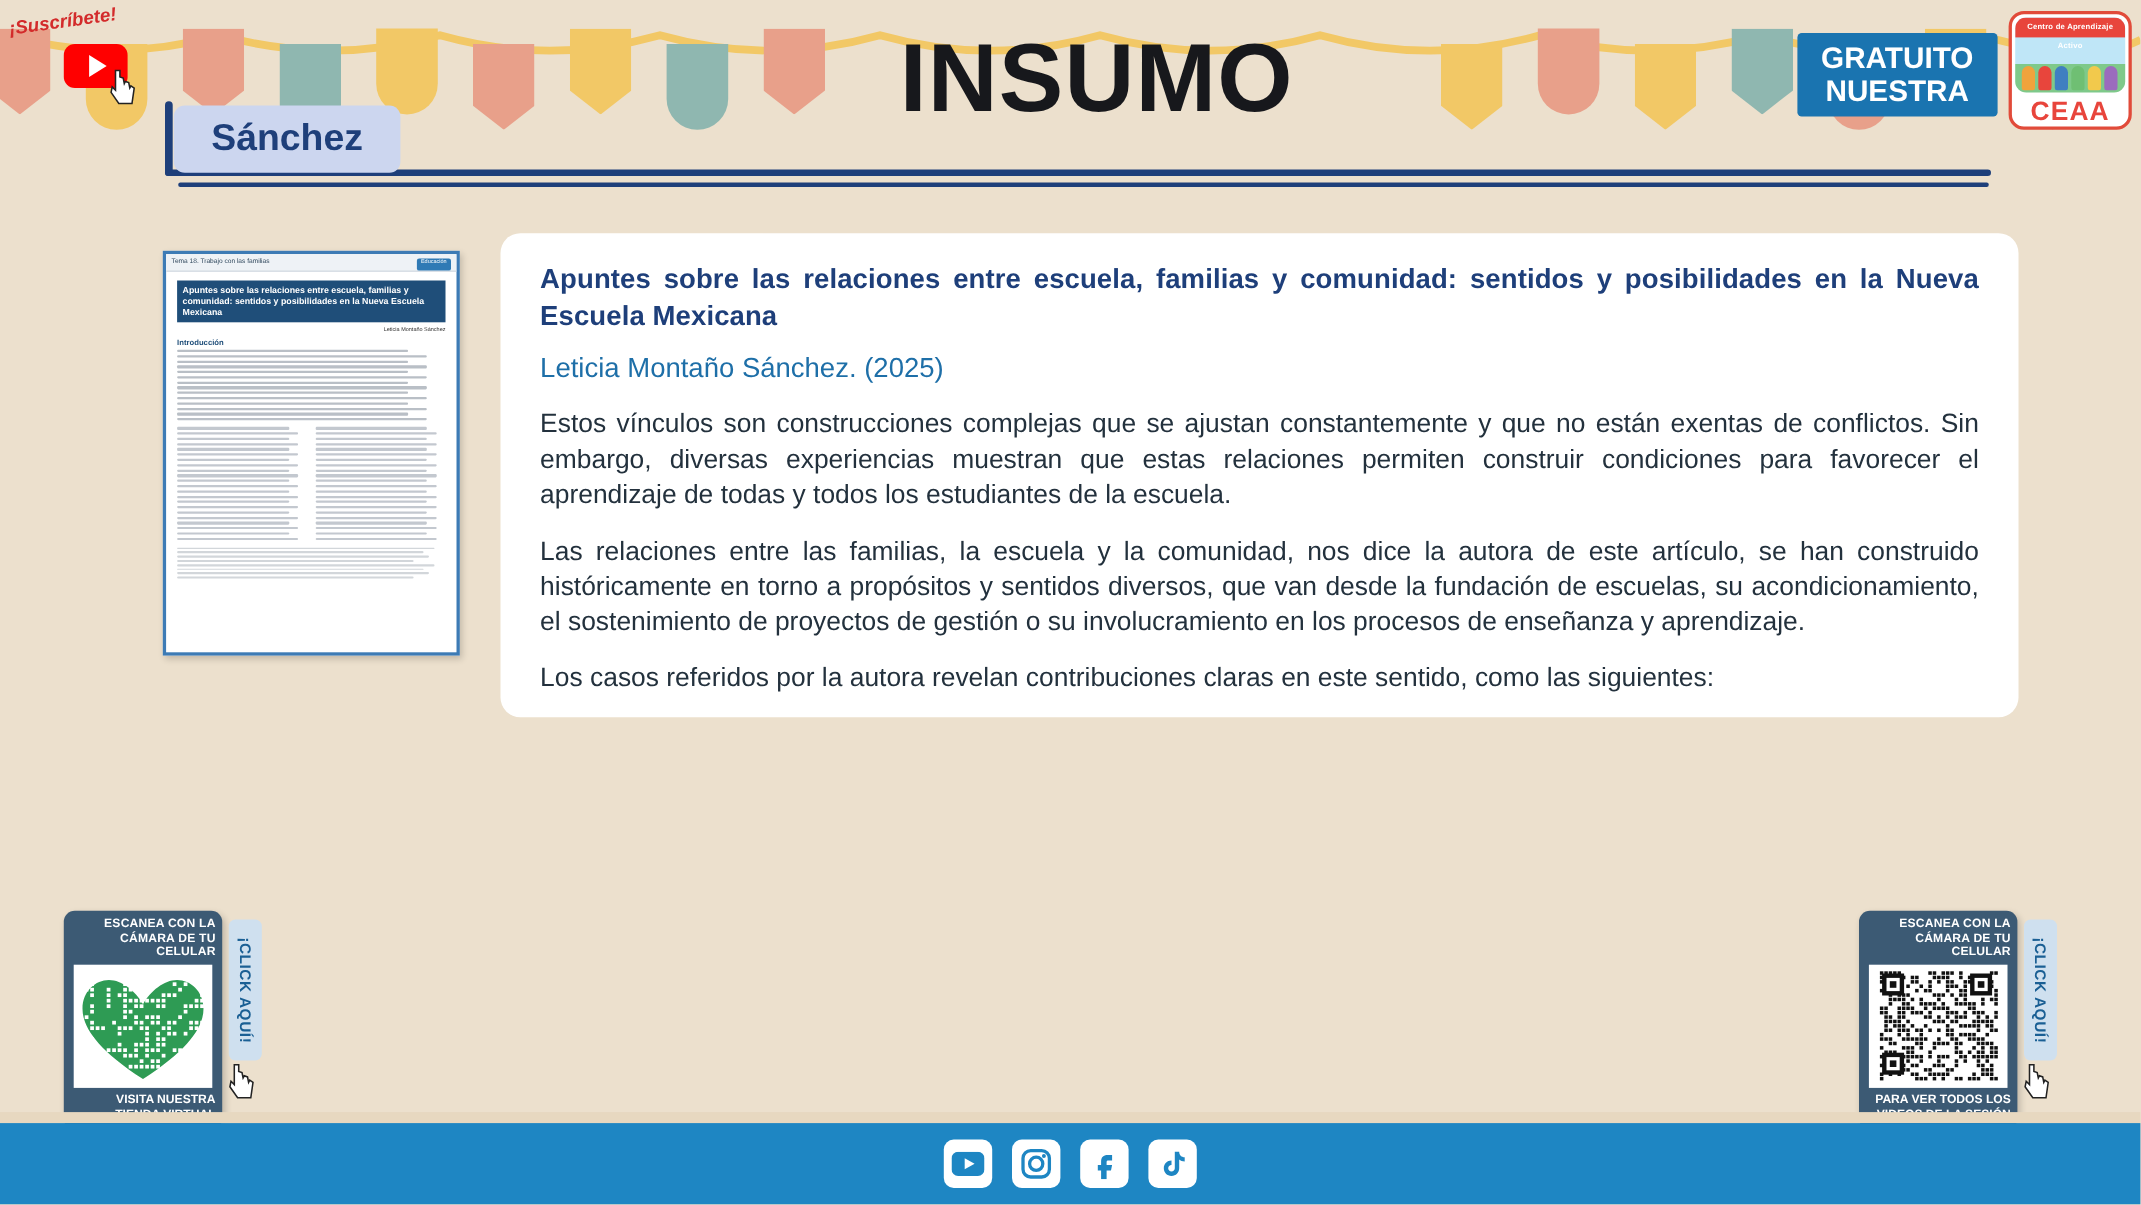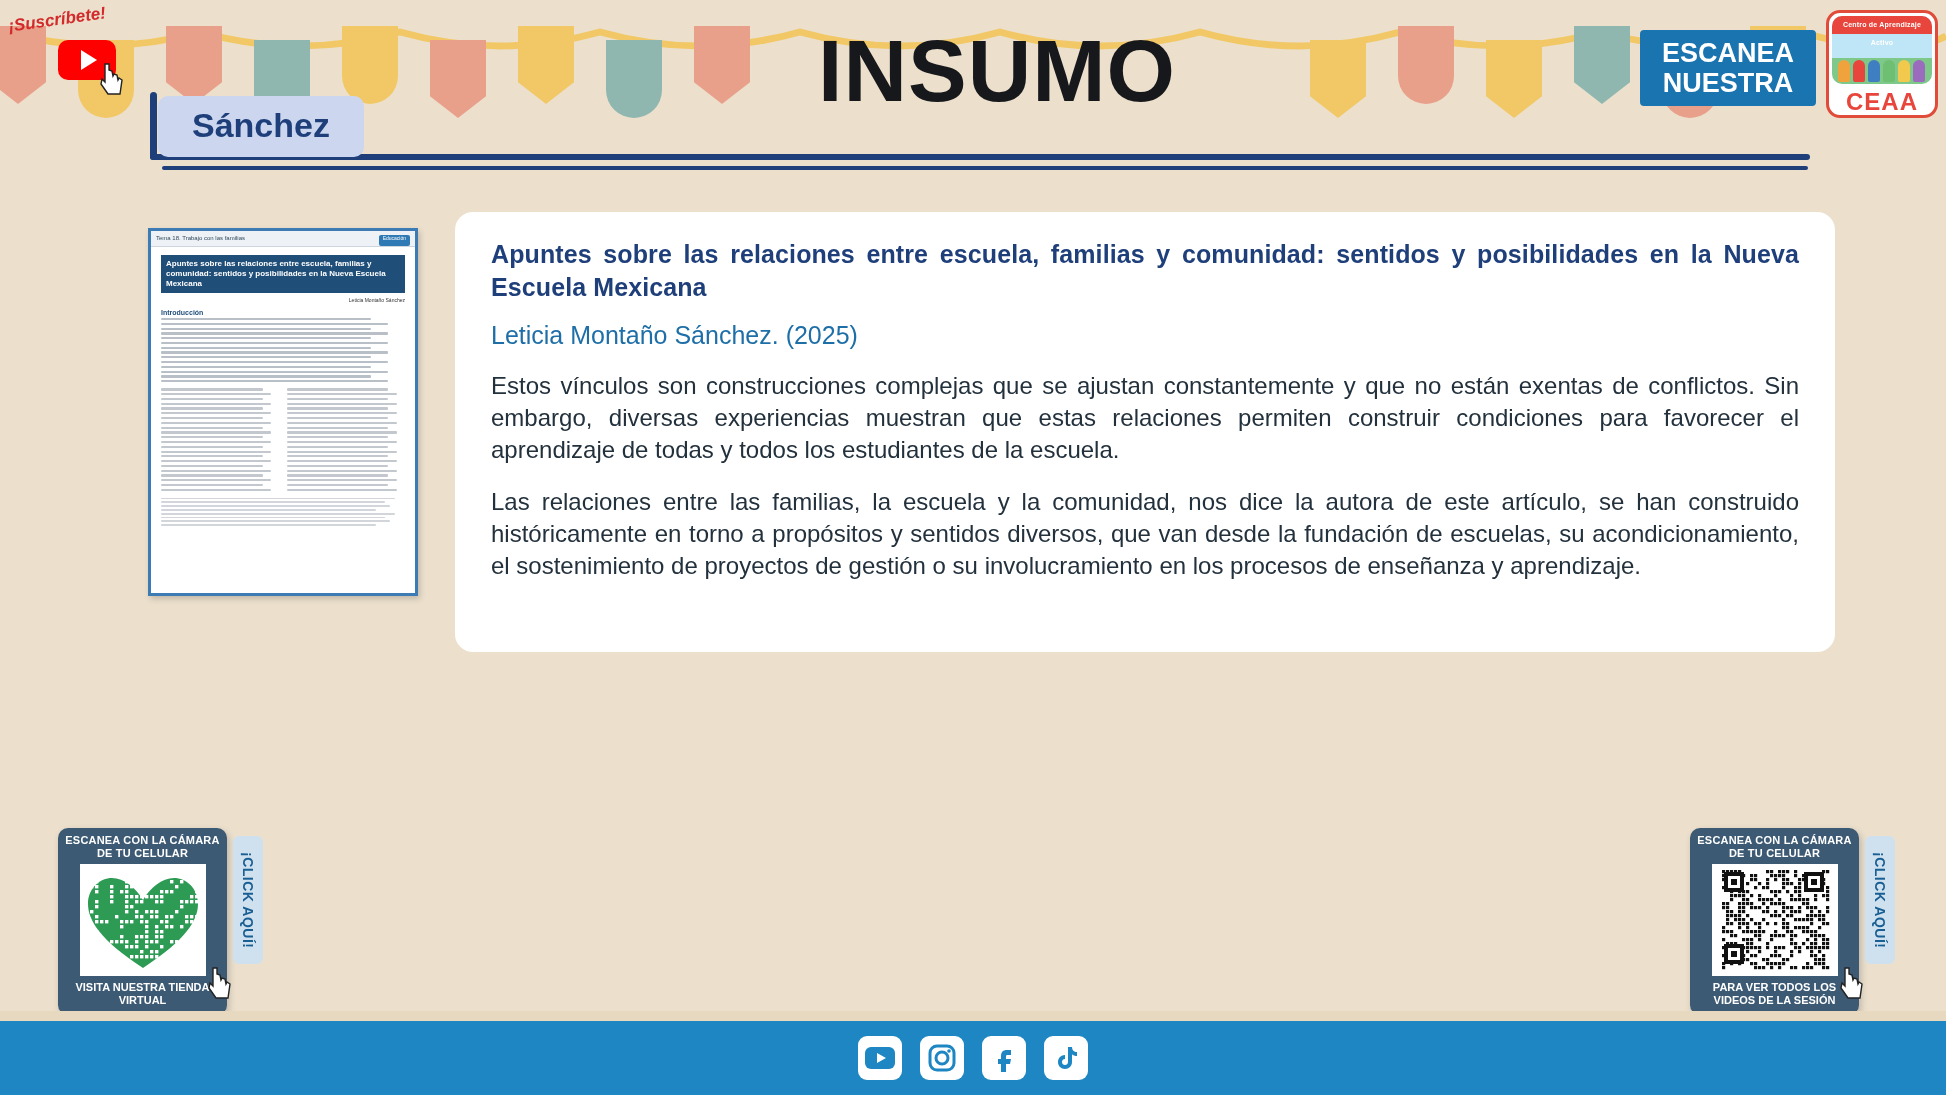--- a/index.html
+++ b/index.html
@@ -157,22 +157,22 @@
     margin-top: 18px; font-size: 25px; color: #1e6fa8;
   }
   .card p {
     margin-top: 20px; font-size: 24px; color: #23313d; line-height: 1.33;
     text-align: justify;
   }
 
   
   .qr-block { position: absolute; z-index: 5; }
   .qr-card {
-    width: 169px; background: #3c5a74; border-radius: 10px;
-    padding: 6px 6px 8px 6px; text-align: center;
+    width: 144px; background: #3c5a74; border-radius: 10px;
+    padding: 6px 6px 8px 6px; text-align: right;
     box-shadow: 2px 3px 7px rgba(0,0,0,.2);
   }
   .qr-card .cap {
     color: #fff; font-size: 11px; font-weight: bold; line-height: 1.15; letter-spacing: .2px;
   }
   .qr-img {
     width: 126px; height: 112px; margin: 5px auto 5px auto; background: #fff;
     position: relative; overflow: hidden;
   }
   .qr-dots { position: absolute; inset: 0; }
@@ -292,21 +292,21 @@
   <div class="txt">¡Suscríbete!</div>
   <div class="yt-btn">
       <div class="tri"></div>
     </div>
   <svg class="cursor" style="left:92px; top:54px;" viewBox="0 0 26 34">
     <path d="M5,2 L5,20 L2,17 L1,22 L8,32 L20,32 L22,18 L19,16 L18,18 L17,13 L14,12 L13,14 L12,9 L9,8 L9,2 Z" fill="#fff" stroke="#222" stroke-width="1.4"></path>
   </svg>
 </div>
 
 <div class="material">
-  <div>ESCANEA</div>
+  <div>GRATUITO</div>
   <div>NUESTRA</div>
 </div>
 
 <div class="ceaa">
   <div class="ring"></div>
   <div class="inner">
     <div class="arc">Centro de Aprendizaje Activo</div>
     <div class="kids">
       <div class="kid" style="background:#f0a33c"></div>
       <div class="kid" style="background:#e8453c"></div>
@@ -410,20 +410,21 @@
       <div class="t-line" style="width: 94%;"></div>
       <div class="t-line" style="width: 88%;"></div>
     </div>
 </div>
 
 <div class="card">
   <h1>Apuntes sobre las relaciones entre escuela, familias y comunidad: sentidos y posibilidades en la Nueva Escuela Mexicana</h1>
   <div class="author">Leticia Montaño Sánchez. (2025)</div>
   <p>Estos vínculos son construcciones complejas que se ajustan constantemente y que no están exentas de conflictos. Sin embargo, diversas experiencias muestran que estas relaciones permiten construir condiciones para favorecer el aprendizaje de todas y todos los estudiantes de la escuela.</p>
   <p>Las relaciones entre las familias, la escuela y la comunidad, nos dice la autora de este artículo, se han construido históricamente en torno a propósitos y sentidos diversos, que van desde la fundación de escuelas, su acondicionamiento, el sostenimiento de proyectos de gestión o su involucramiento en los procesos de enseñanza y aprendizaje.</p>
+  <p>Los casos referidos por la autora revelan contribuciones claras en este sentido, como las siguientes:</p>
 </div>
 
 <div class="qr-block" style="left:58px; top:828px;">
   <div class="qr-card">
     <div class="cap">ESCANEA CON LA CÁMARA DE TU CELULAR</div>
     <div class="qr-img">
       <svg class="qr-dots" viewBox="0 0 126 112">
         <path d="M63,104 C20,76 8,56 8,40 C8,24 20,14 32,14 C44,14 56,24 63,36 C70,24 82,14 94,14 C106,14 118,24 118,40 C118,56 106,76 63,104 Z" fill="#2e9b54"></path>
         <g fill="#ffffff" id="qr-left-holes">
             <rect x="15" y="16" width="3.4" height="3.4"></rect>

